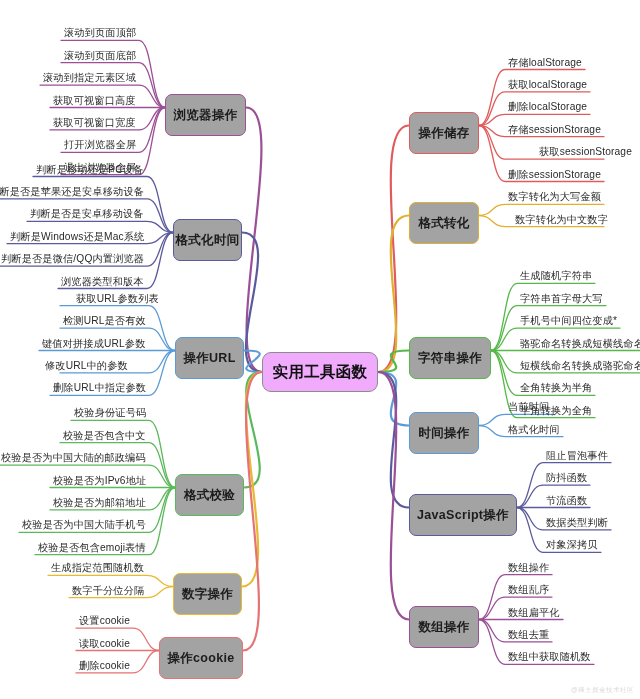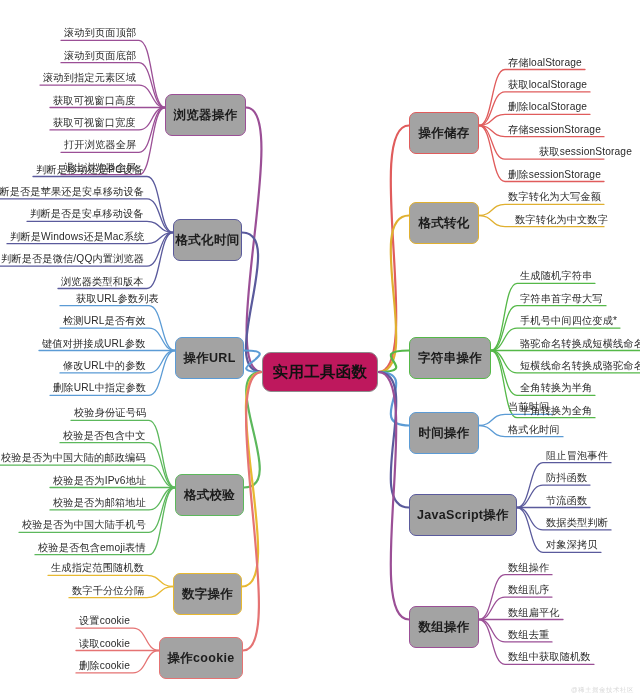--- a/index.html
+++ b/index.html
@@ -26,21 +26,21 @@
     height:42px;
     letter-spacing:.3px;
   }
   .root{
     font-size:15.5px;
     height:40px;
     border:1.6px solid #8d8d8d;
     border-radius:9px;
     padding:0 16px;
     color:#111;
-    background:#be185d;
+    background:#f0abfc;
   }
   .leaf{
     position:absolute;
     font-size:10.2px;
     color:#2a2a2a;
     white-space:nowrap;
     height:14px;
     line-height:14px;
     font-weight:normal;
     letter-spacing:.15px;
@@ -144,21 +144,21 @@
       <div class="leaf l" style="left: 36px; top: 162.5px;">判断是移动还是PC设备</div>
       <div class="leaf l" style="left: -11px; top: 184.9px;">判断是否是苹果还是安卓移动设备</div>
       <div class="leaf l" style="left: 30px; top: 207.3px;">判断是否是安卓移动设备</div>
       <div class="leaf l" style="left: 10px; top: 229.7px;">判断是Windows还是Mac系统</div>
       <div class="leaf l" style="left: 1px; top: 252.1px;">判断是否是微信/QQ内置浏览器</div>
       <div class="leaf l" style="left: 61px; top: 274.5px;">浏览器类型和版本</div>
       <div class="node" style="left: 175px; top: 337px; width: 69px; border-color: rgb(91, 155, 213);">操作URL</div>
       <div class="leaf l" style="left: 76px; top: 291.7px;">获取URL参数列表</div>
       <div class="leaf l" style="left: 63px; top: 314.1px;">检测URL是否有效</div>
       <div class="leaf l" style="left: 42px; top: 336.5px;">键值对拼接成URL参数</div>
-      <div class="leaf l" style="left: 63px; top: 358.9px;">修改URL中的参数</div>
+      <div class="leaf l" style="left: 45px; top: 358.9px;">修改URL中的参数</div>
       <div class="leaf l" style="left: 53px; top: 381.3px;">删除URL中指定参数</div>
       <div class="node" style="left: 175px; top: 474px; width: 69px; border-color: rgb(92, 184, 92);">格式校验</div>
       <div class="leaf l" style="left: 74px; top: 406.3px;">校验身份证号码</div>
       <div class="leaf l" style="left: 63px; top: 428.7px;">校验是否包含中文</div>
       <div class="leaf l" style="left: 1px; top: 451.1px;">校验是否为中国大陆的邮政编码</div>
       <div class="leaf l" style="left: 53px; top: 473.5px;">校验是否为IPv6地址</div>
       <div class="leaf l" style="left: 53px; top: 495.9px;">校验是否为邮箱地址</div>
       <div class="leaf l" style="left: 22px; top: 518.3px;">校验是否为中国大陆手机号</div>
       <div class="leaf l" style="left: 38px; top: 540.7px;">校验是否包含emoji表情</div>
       <div class="node" style="left: 173px; top: 573px; width: 69px; border-color: rgb(232, 185, 49);">数字操作</div>

